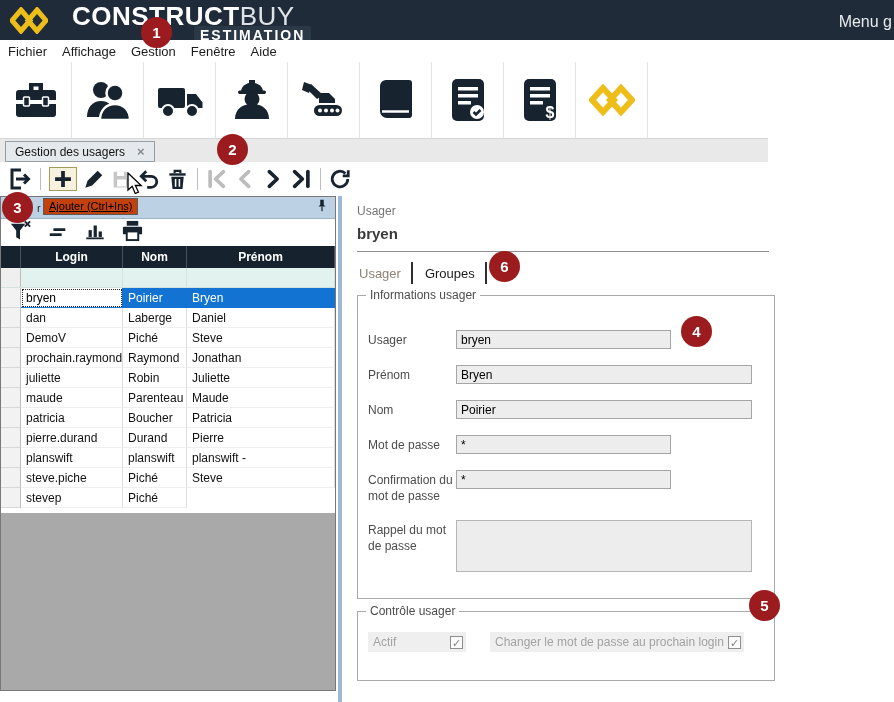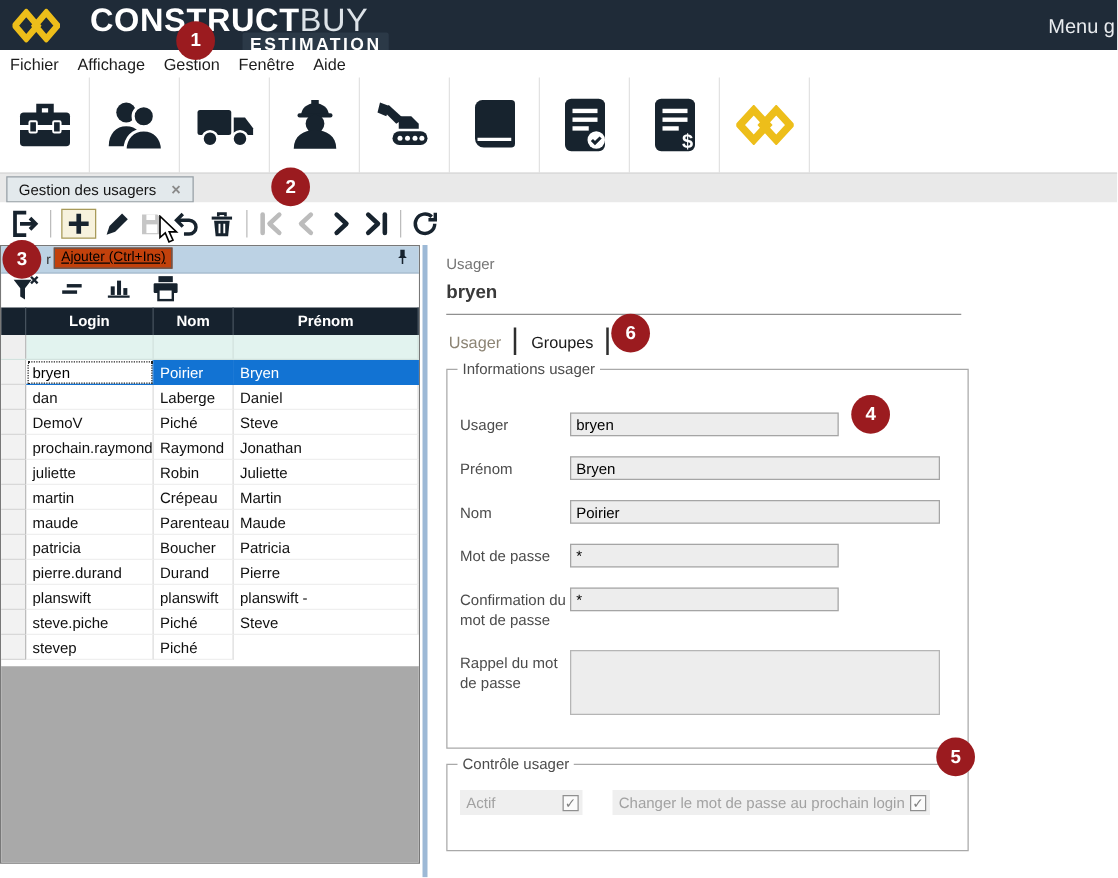--- a/index.html
+++ b/index.html
@@ -20,21 +20,21 @@
   .menubar{position:absolute;left:0;top:40px;width:797px;height:22px;background:#fff;
            display:flex;align-items:center;padding-left:8px;box-sizing:border-box;}
   .menu-item{font-size:13px;color:#1c1c1c;margin-right:15px;cursor:default;}
 
   
   .main-toolbar{position:absolute;left:0;top:62px;width:894px;height:76px;background:#fff;display:flex;}
   .tool-cell{width:71px;height:76px;display:flex;align-items:center;justify-content:center;
              border-right:1px solid #e2e2e2;}
 
   
-  .tabbar{position:absolute;left:0;top:138px;width:894px;height:24px;background:#e9e9e9;border-top:1px solid #d6d6d6;box-sizing:border-box;}
+  .tabbar{position:absolute;left:0;top:138px;width:768px;height:24px;background:#e9e9e9;border-top:1px solid #d6d6d6;box-sizing:border-box;}
   .tab{position:absolute;left:5px;top:2px;height:21px;background:#e3e9ec;border:1px solid #979fa5;
        display:flex;align-items:center;gap:12px;padding:0 9px;font-size:12px;color:#141414;box-sizing:border-box;}
   .tab-close{color:#8a8a8a;font-size:13px;font-weight:700;}
 
   
   .record-toolbar{position:absolute;left:0;top:162px;width:894px;height:34px;background:#fff;
                   display:flex;align-items:center;padding-left:5px;box-sizing:border-box;}
   .rt-btn{display:flex;align-items:center;justify-content:center;margin:0 3px;}
   .rt-sep{width:1px;height:22px;background:#bcbcbc;margin:0 5px;}
   .add-btn{border:1px solid #a89a5a;background:#f7f2dd;padding:1px 3px;}
@@ -369,26 +369,20 @@
           <div class="cell val v2">Jonathan</div>
         </div>
         <div class="t-row">
           <div class="cell sel"></div>
           <div class="cell val login v0">juliette</div>
           <div class="cell val v1">Robin</div>
           <div class="cell val v2">Juliette</div>
         </div>
         <div class="t-row">
           <div class="cell sel"></div>
-          <div class="cell val login v0">martin</div>
-          <div class="cell val v1">Crépeau</div>
-          <div class="cell val v2">Martin</div>
-        </div>
-        <div class="t-row">
-          <div class="cell sel"></div>
           <div class="cell val login v0">maude</div>
           <div class="cell val v1">Parenteau</div>
           <div class="cell val v2">Maude</div>
         </div>
         <div class="t-row">
           <div class="cell sel"></div>
           <div class="cell val login v0">patricia</div>
           <div class="cell val v1">Boucher</div>
           <div class="cell val v2">Patricia</div>
         </div>

